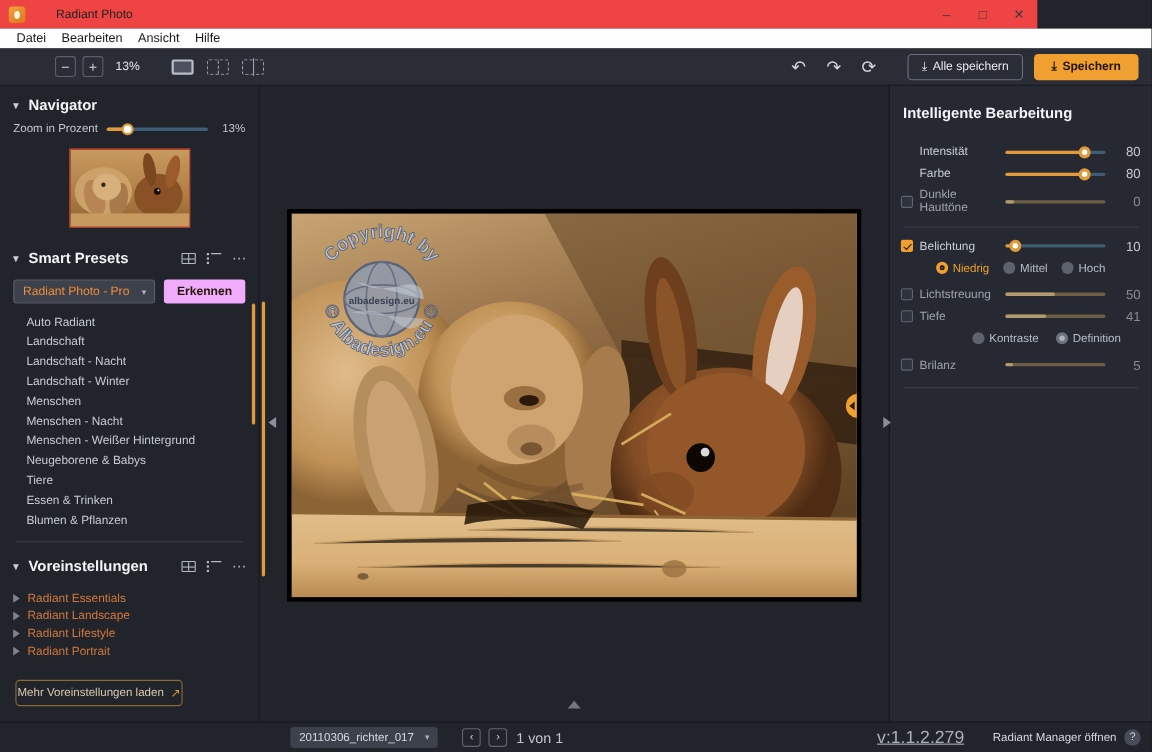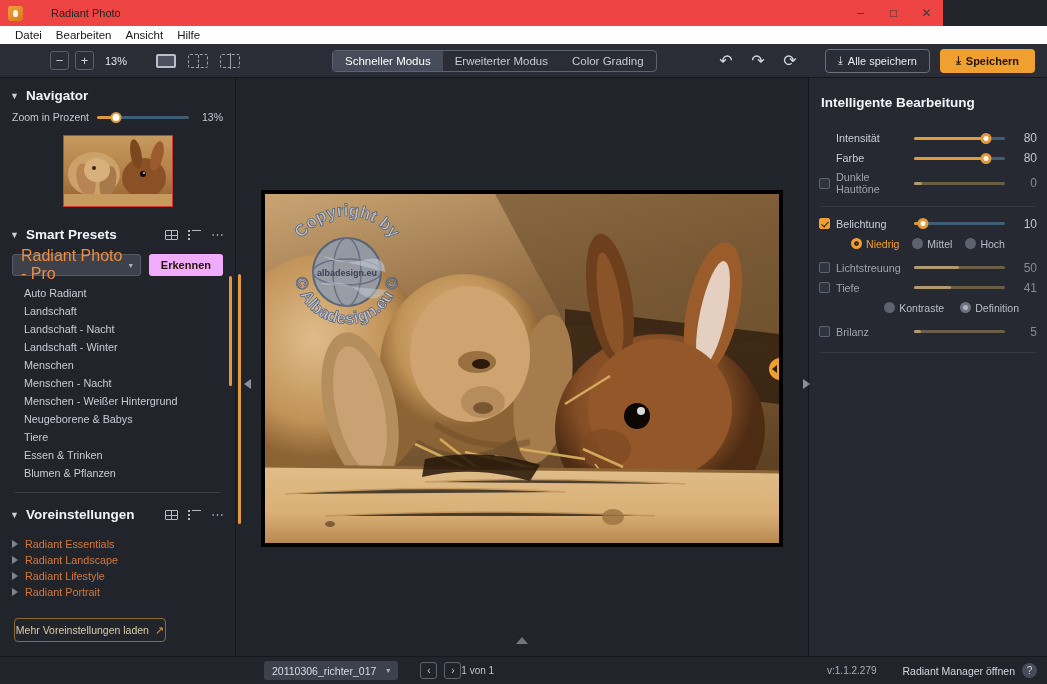--- a/index.html
+++ b/index.html
@@ -115,21 +115,21 @@
   .navthumb {
     margin: 12px auto 0 auto; width: 110px; height: 72px; border: 1.5px solid #d03a2a;
     position: relative; overflow: hidden; background: #6b4a2e;
   }
 
   .preset-select-row { display:flex; align-items:center; gap:8px; padding: 6px 12px 0 12px; }
   .preset-select {
     flex:1; height: 22px; background: #3d414c; border: 1px solid #565b68; border-radius: 3px;
     display:flex; align-items:center; padding: 0 8px; position:relative;
   }
-  .preset-select .sel-text { font-size: 16px; color: #ef8d3a; }
+  .preset-select .sel-text { font-size: 11px; color: #ef8d3a; }
   .preset-select .sel-caret { position:absolute; right:7px; color:#b0b5bf; font-size:8px; }
   .btn-erkennen {
     background:#f0abfc; color:#231504; font-size:11px; border-radius:3px;
     height: 22px; padding: 0 12px; display:flex; align-items:center; font-weight:600;
   }
 
   .preset-list { padding: 8px 0 0 0; position: relative; }
   .preset-item { font-size: 10.8px; color: #c7ccd4; padding: 3px 0 3px 24px; }
   .list-scrollbar {
     position:absolute; right: 3px; top: 0px; width: 3px; height: 110px;
@@ -234,22 +234,22 @@
   .file-select {
     margin-left: 264px; height: 19px; background:#3d414c; border-radius:3px;
     display:flex; align-items:center; padding: 0 8px; position:relative; min-width: 112px;
   }
   .file-select .fs-text { font-size:10.5px; color:#d7dbe2; }
   .file-select .fs-caret { margin-left: 10px; color:#a9aeb8; font-size:8px; }
   .navbtn {
     width: 17px; height: 17px; border:1px solid #5f6472; border-radius:3px;
     display:flex; align-items:center; justify-content:center; color:#cdd2da; font-size:10px;
   }
-  .pageinfo { font-size:10px; color:#c0c5ce; }
-  .ver { font-size:10px; color:#aab0ba; margin-left:auto; }
+  .pageinfo { font-size:13px; color:#c0c5ce; margin-left: 8px; }
+  .ver { font-size:16px; color:#aab0ba; margin-left:auto;text-decoration:underline; }
   .mgr { font-size:10.5px; color:#d2d7df; margin-left: 26px; }
   .helpbtn {
     width: 15px; height: 15px; border-radius:50%; background:#474c58; color:#cdd2da;
     font-size:10px; display:flex; align-items:center; justify-content:center; margin: 0 10px 0 7px;
   }
 </style>
 </head>
 <body>
 
 <div id="app">
@@ -308,25 +308,20 @@
       <span>Alle speichern</span>
     </div>
     <div style="width:10px"></div>
     <div class="btn-primary">
       <span class="dl-icon">⤓</span>
       <span>Speichern</span>
     </div>
     <div style="width:12px"></div>
   </div>
 
-  <div class="modeswitch">
-    <div class="modebtn active">Schneller Modus</div>
-    <div class="modebtn">Erweiterter Modus</div>
-    <div class="modebtn">Color Grading</div>
-  </div>
 
   <div class="leftpanel">
 
     <div class="panel-header">
       <span class="caret">▼</span>
       <span class="panel-title">Navigator</span>
     </div>
 
     <div class="zoomrow">
       <span class="lbl">Zoom in Prozent</span>

